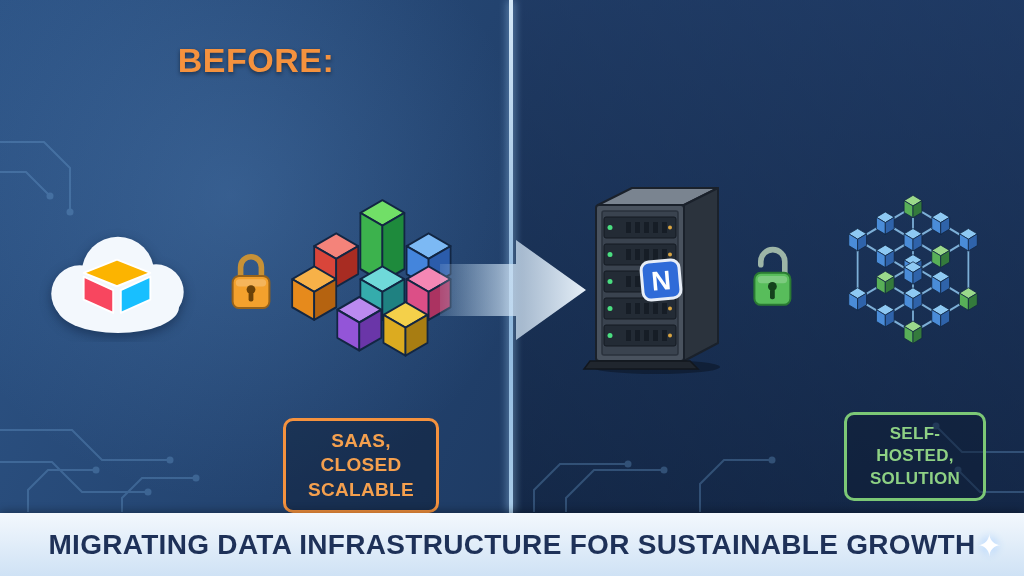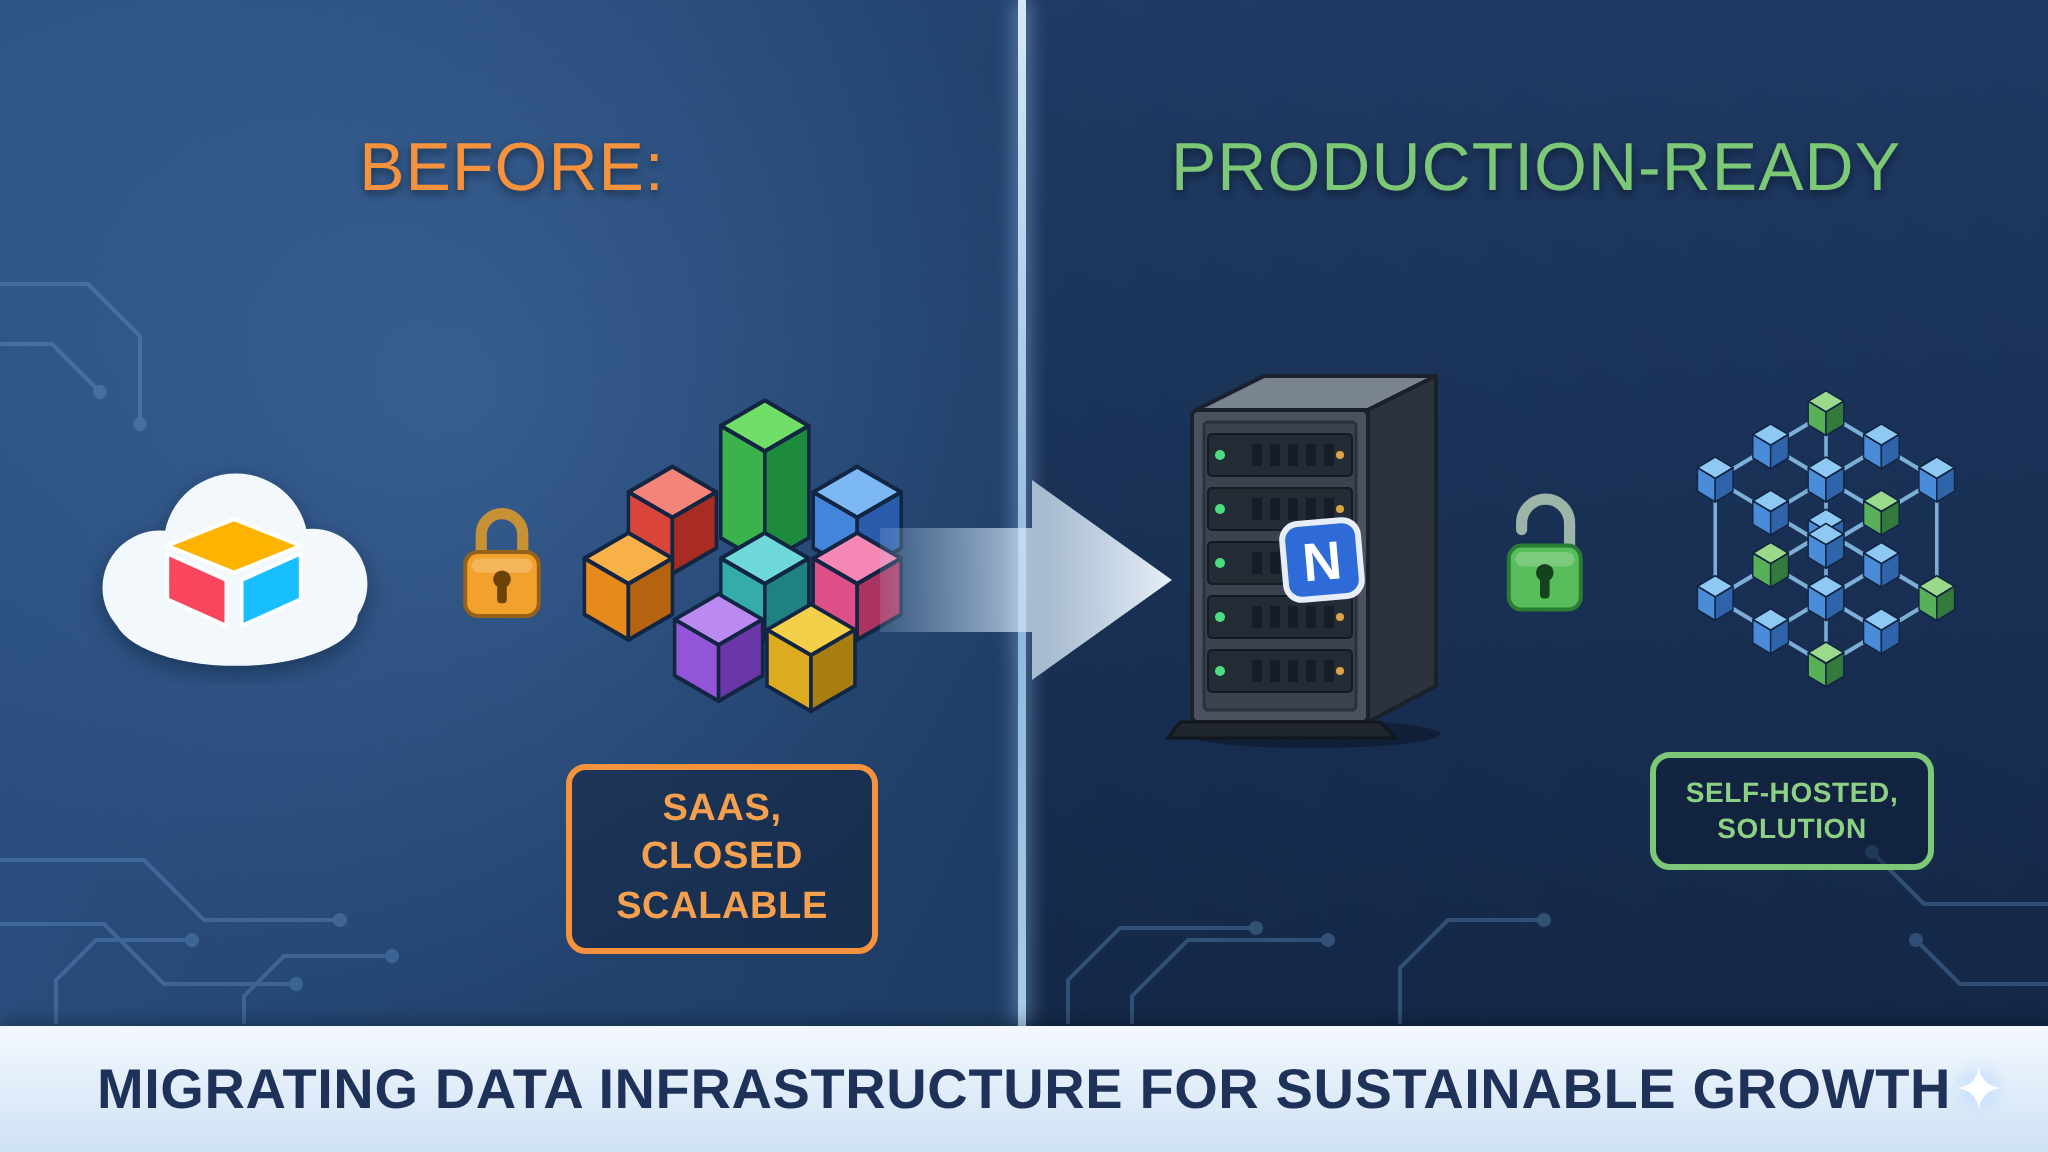--- a/index.html
+++ b/index.html
@@ -18,48 +18,48 @@
     background: linear-gradient(205deg, rgba(36,64,110,.5), rgba(8,18,38,.45));
   }
   .circuit { position:absolute; left:0; top:0; z-index:2; }
   .divider {
     position:absolute; left:509px; top:0; width:4px; height:513px; z-index:3;
     background: linear-gradient(180deg,#d5e8f7,#8fb8de 60%, #a9cce9);
     box-shadow: 0 0 10px rgba(160,205,245,.9);
   }
   .title {
     position:absolute; top:40px; width:512px; text-align:center; z-index:4;
-    font-weight:normal; font-size:34px; line-height:1.22; letter-spacing:.5px;
+    font-weight:bold; font-size:34px; line-height:1.22; letter-spacing:.5px;
     text-shadow:0 2px 4px rgba(0,0,0,.45);
-    margin-top:24px;
   }
   .title .tline { display:block; }
   .before-title { left:0; color:#f5923e; }
   .after-title  { left:512px; color:#7cc876; }
   .icon { position:absolute; z-index:4; }
   .cloud       { left:36px;  top:220px; }
   .lock-closed { left:227px; top:245px; }
   .cubes       { left:290px; top:190px; }
   .arrow       { left:440px; top:230px; z-index:5; }
   .server      { left:582px; top:172px; }
   .lock-open   { left:744px; top:234px; }
   .network     { left:824px; top:190px; }
   .badge {
     position:absolute; z-index:4; border-radius:10px; text-align:center;
     font-weight:bold; background:rgba(13,26,48,.45); padding:8px 10px;
     letter-spacing:.3px;
+    margin-top:36px;
   }
   .badge span { display:block; }
   .badge-before {
     left:283px; top:382px; width:156px;
     border:3px solid #f5923e; color:#f5a04e; font-size:19px; line-height:1.28;
   }
   .badge-after {
-    left:825px; top:376px; width:142px;
-    border:3px solid #7cc876; color:#8ed184; font-size:14px; line-height:1.32;
+    left:844px; top:376px; width:142px;
+    border:3px solid #7cc876; color:#8ed184; font-size:17px; line-height:1.32;
   }
   .footer {
     position:absolute; left:0; bottom:0; width:1024px; height:63px; z-index:6;
     background: linear-gradient(180deg,#f3f8fd,#cfe2f5);
     display:flex; align-items:center; justify-content:center;
     box-shadow:0 -2px 8px rgba(0,0,0,.3);
   }
   .footer-text { font-size:28px; font-weight:bold; color:#1e3158; letter-spacing:.3px; }
   .sparkle {
     position:absolute; right:22px; top:50%; transform:translateY(-50%);
@@ -121,21 +121,20 @@
         <circle cx="958" cy="470" r="3.5" fill="#6fa3d4" stroke="none"></circle>
     </g>
   </svg>
 
   <div class="divider"></div>
 
   <div class="title before-title">
     <span class="tline">BEFORE:</span>
   </div>
   <div class="title after-title">
-    <span class="tline">PRODUCTION-READY</span>
   </div>
 
   <svg class="icon cloud" width="162" height="122" viewBox="0 0 170 125">
     <g fill="#f3f8fd" style="filter:drop-shadow(0 4px 6px rgba(5,20,45,.45))">
       <circle cx="46" cy="76" r="30"></circle>
       <circle cx="86" cy="54" r="38"></circle>
       <circle cx="126" cy="74" r="29"></circle>
       <ellipse cx="86" cy="90" rx="64" ry="27"></ellipse>
     </g>
     <g stroke="#ffffff" stroke-width="2" stroke-linejoin="round">

